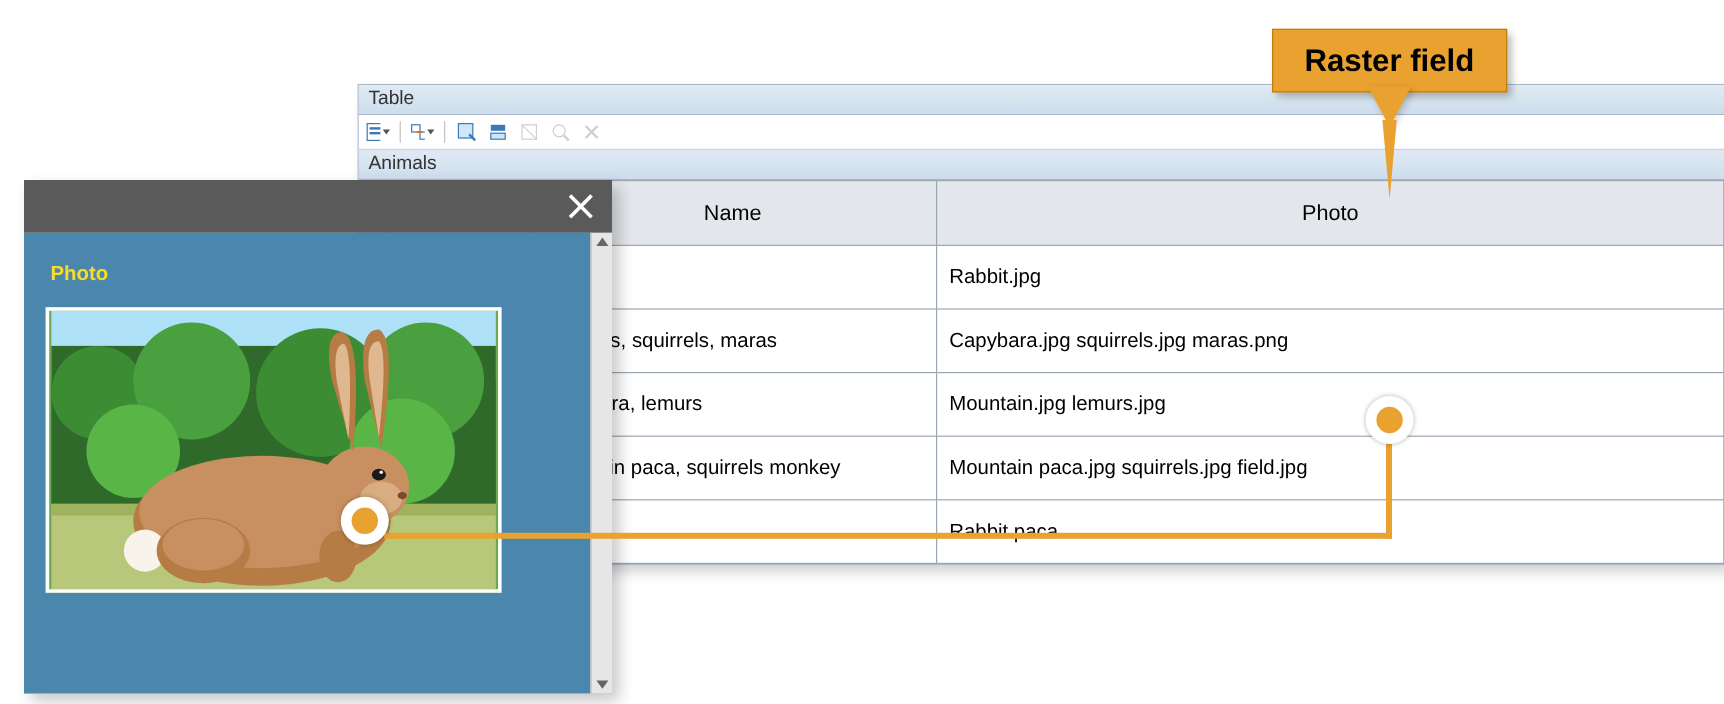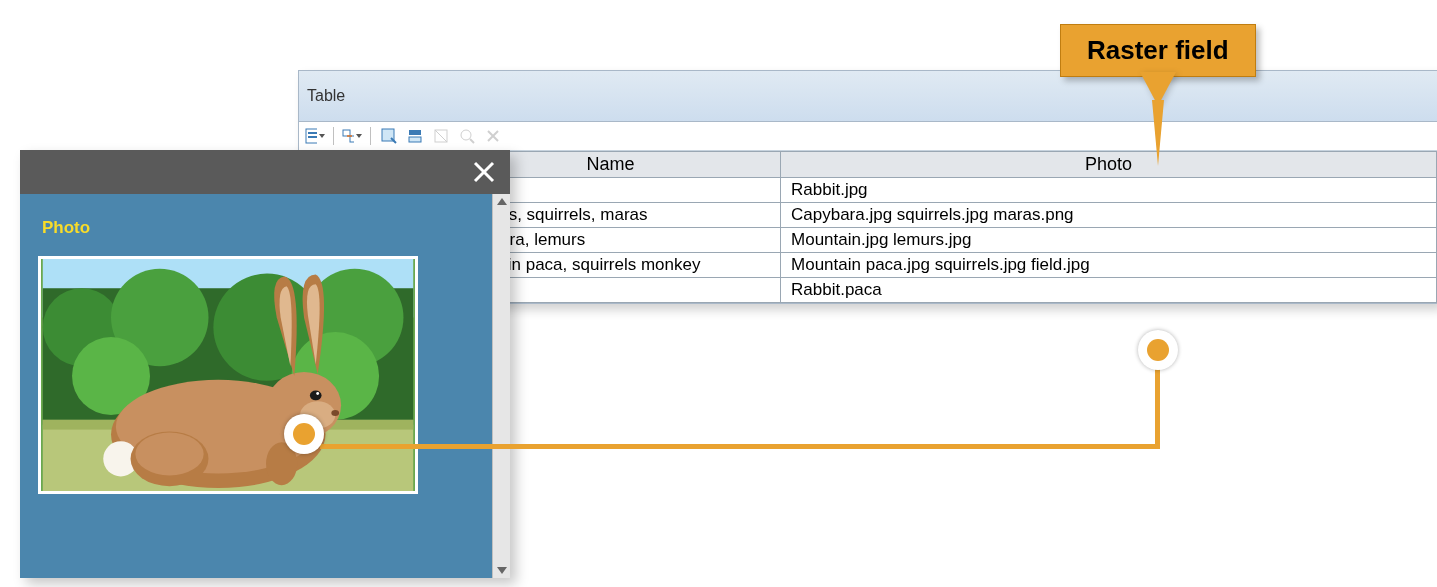--- a/index.html
+++ b/index.html
@@ -19,21 +19,21 @@
     left: 298px;
     top: 70px;
     width: 1140px;
     border: 1px solid #a9b8c8;
     background: #fff;
     box-shadow: 6px 6px 10px rgba(0,0,0,0.18);
   }
   .table-title {
     background: linear-gradient(#e0eaf3, #cdddee);
     border-bottom: 1px solid #a9b8c8;
-    padding: 16px 8px;
+    padding: 3px 8px;
     font-size: 16px;
     color: #333;
   }
   .toolbar {
     background: #fff;
     border-bottom: 1px solid #c7d3de;
     padding: 4px 6px;
     display: flex;
     align-items: center;
     gap: 6px;
@@ -69,21 +69,21 @@
     font-size: 16px;
     color: #333;
   }
   .grid {
     border-collapse: collapse;
     width: 100%;
     font-size: 17px;
   }
   .grid th, .grid td {
     border: 1px solid #9aa7b3;
-    padding: 2px 10px;
+    padding: 16px 10px;
     text-align: left;
     white-space: nowrap;
     margin-top: 32px;
   }
   .grid th {
     background: #e3e6ea;
     font-weight: normal;
     text-align: center;
     font-size: 18px;
   }
@@ -267,20 +267,21 @@
         </svg>
     </div>
     <div class="tb-btn dim">
       <svg width="14" height="14">
           <line x1="2" y1="2" x2="12" y2="12" stroke="#888" stroke-width="2"></line>
           <line x1="12" y1="2" x2="2" y2="12" stroke="#888" stroke-width="2"></line>
         </svg>
     </div>
   </div>
 
+  <div class="sub-title">Animals</div>
 
   <table class="grid">
     <thead>
       <tr>
         <th class="rowhdr"></th>
         <th>OBJECTID*</th>
         <th>Name</th>
         <th>Photo</th>
       </tr>
     </thead>

